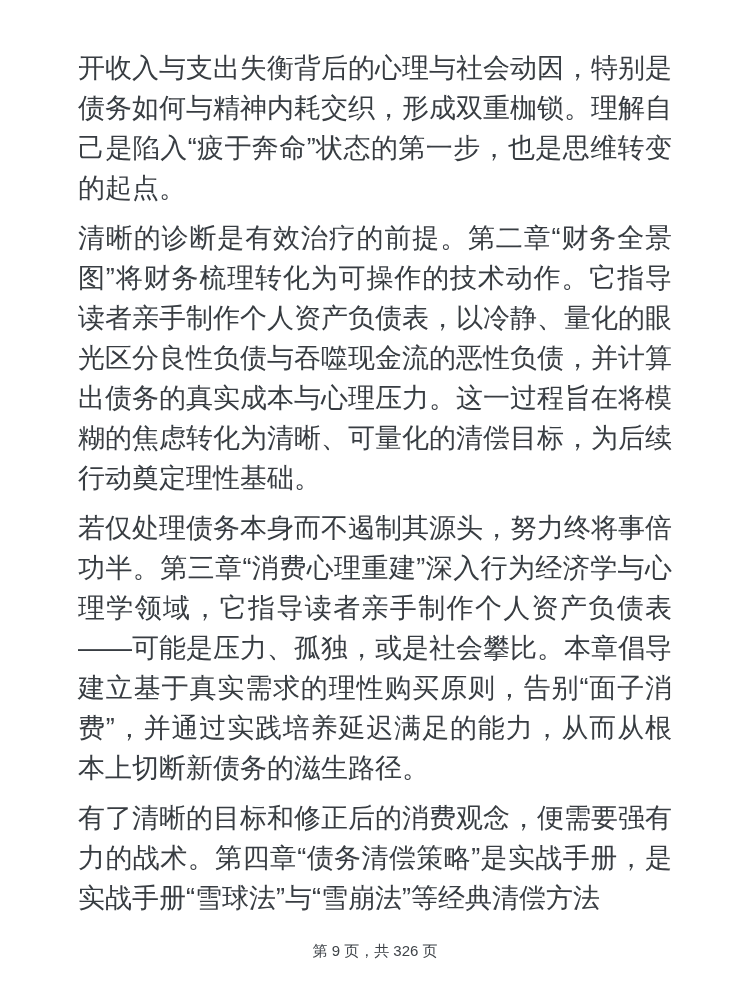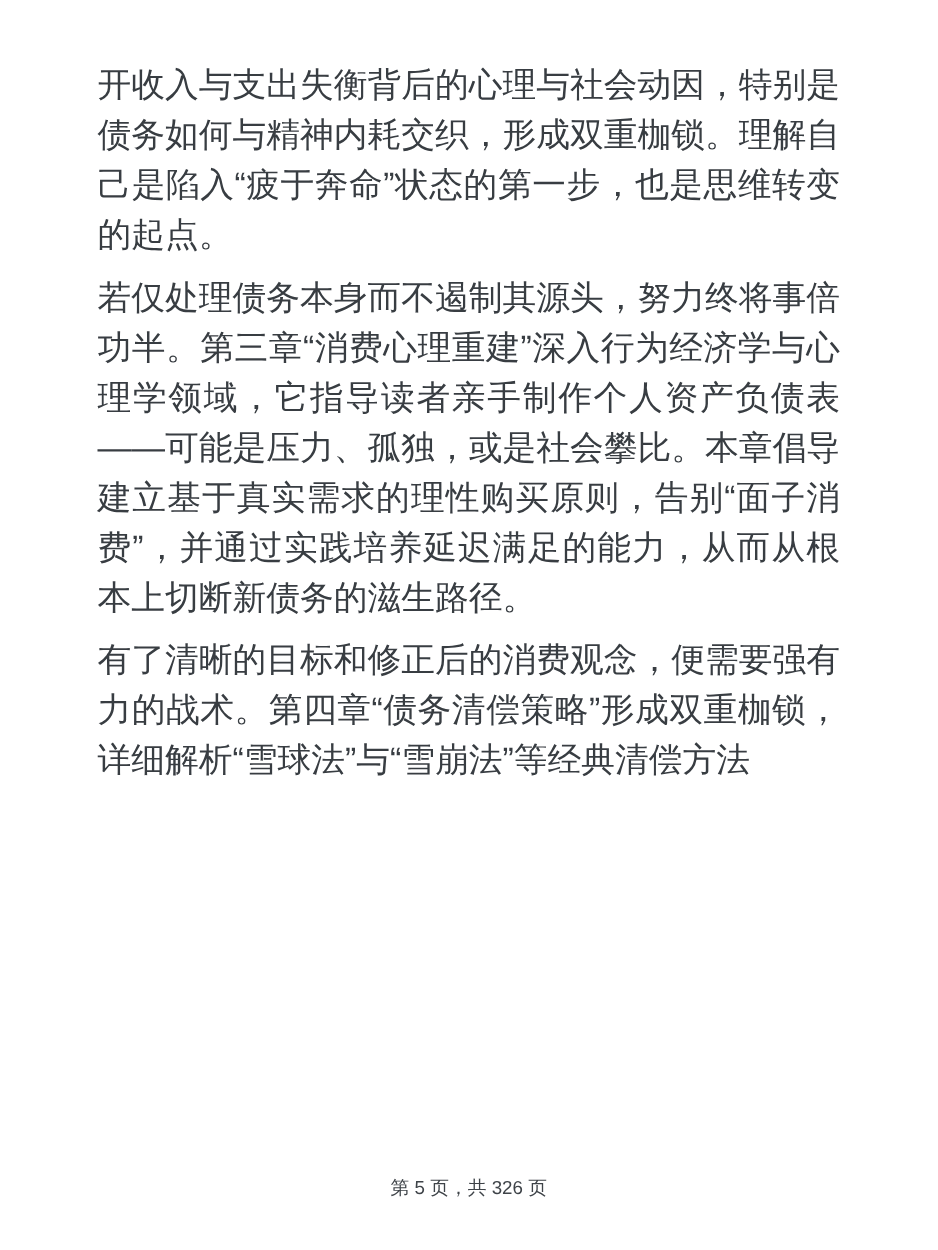--- a/index.html
+++ b/index.html
@@ -41,17 +41,18 @@
     line-height: 18px;
     color: #3e4348;
   }
 </style>
 </head>
 <body>
 
 <div class="page">
   <div class="content">
     <p>开收入与支出失衡背后的心理与社会动因，特别是债务如何与精神内耗交织，形成双重枷锁。理解自己是陷入“疲于奔命”状态的第一步，也是思维转变的起点。</p>
+    <p>清晰的诊断是有效治疗的前提。第二章“财务全景图”将财务梳理转化为可操作的技术动作。它指导读者亲手制作个人资产负债表，以冷静、量化的眼光区分良性负债与吞噬现金流的恶性负债，并计算出债务的真实成本与心理压力。这一过程旨在将模糊的焦虑转化为清晰、可量化的清偿目标，为后续行动奠定理性基础。</p>
     <p>若仅处理债务本身而不遏制其源头，努力终将事倍功半。第三章“消费心理重建”深入行为经济学与心理学领域，它指导读者亲手制作个人资产负债表——可能是压力、孤独，或是社会攀比。本章倡导建立基于真实需求的理性购买原则，告别“面子消费”，并通过实践培养延迟满足的能力，从而从根本上切断新债务的滋生路径。</p>
-    <p>有了清晰的目标和修正后的消费观念，便需要强有力的战术。第四章“债务清偿策略”形成双重枷锁，详细解析“雪球法”与“雪崩法”等经典清偿方法</p>
+    <p>有了清晰的目标和修正后的消费观念，便需要强有力的战术。第四章“债务清偿策略”是实战手册，是实战手册“雪球法”与“雪崩法”等经典清偿方法</p>
   </div>
-  <div class="footer">第 5 页，共 326 页</div>
+  <div class="footer">第 9 页，共 326 页</div>
 </div>
 
 </body></html>

